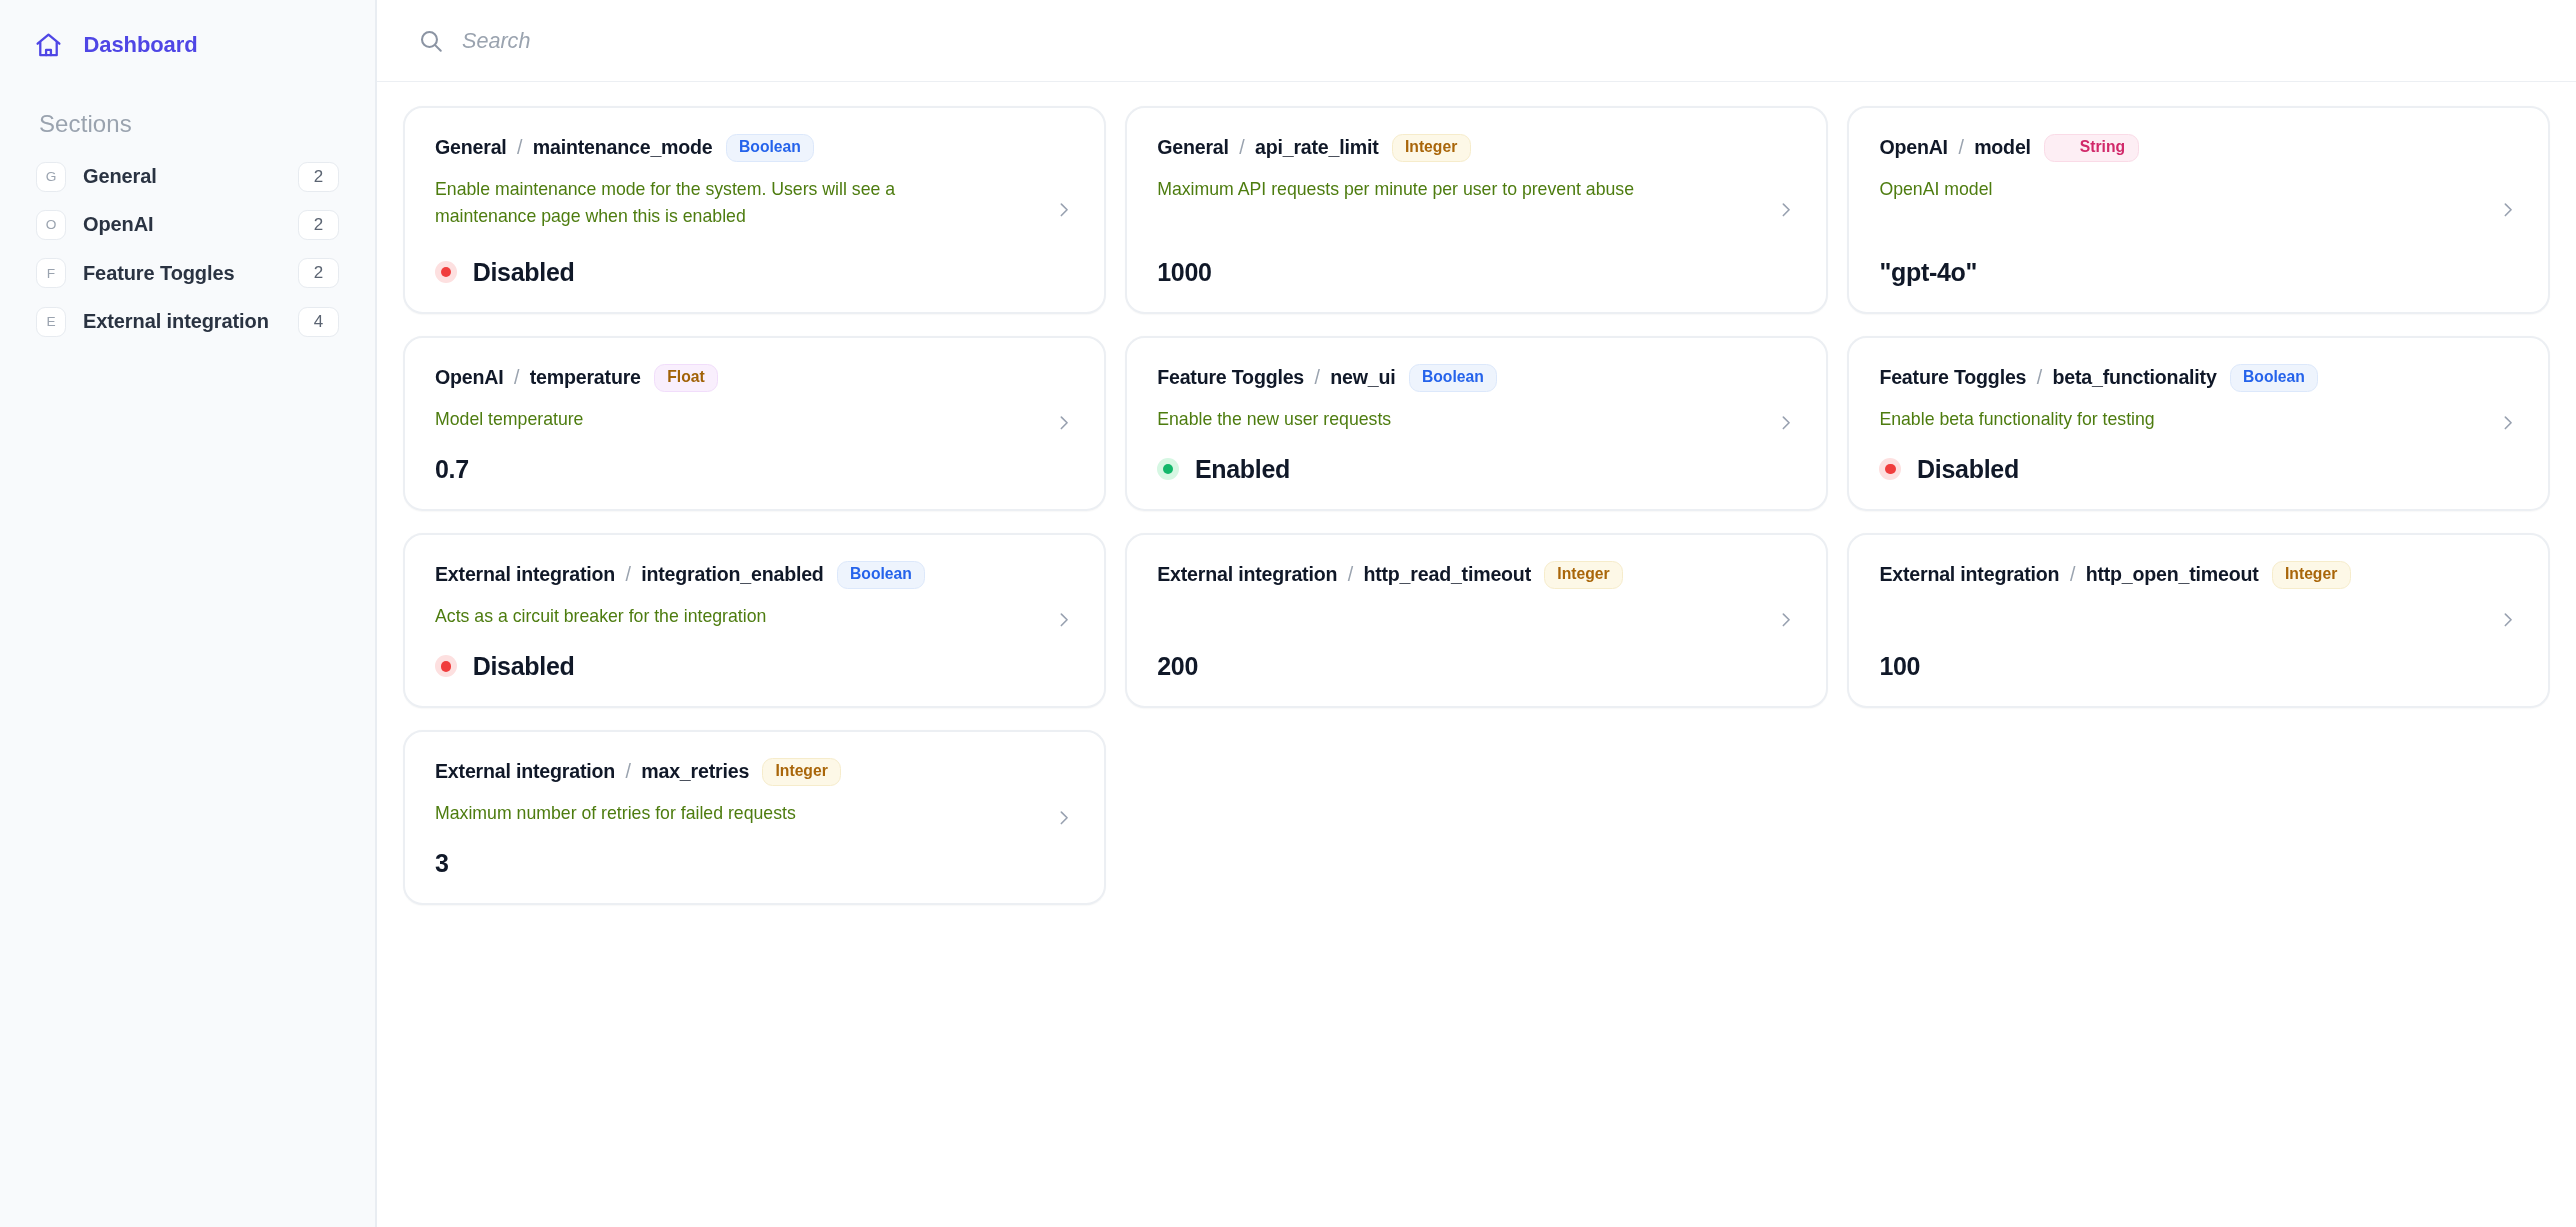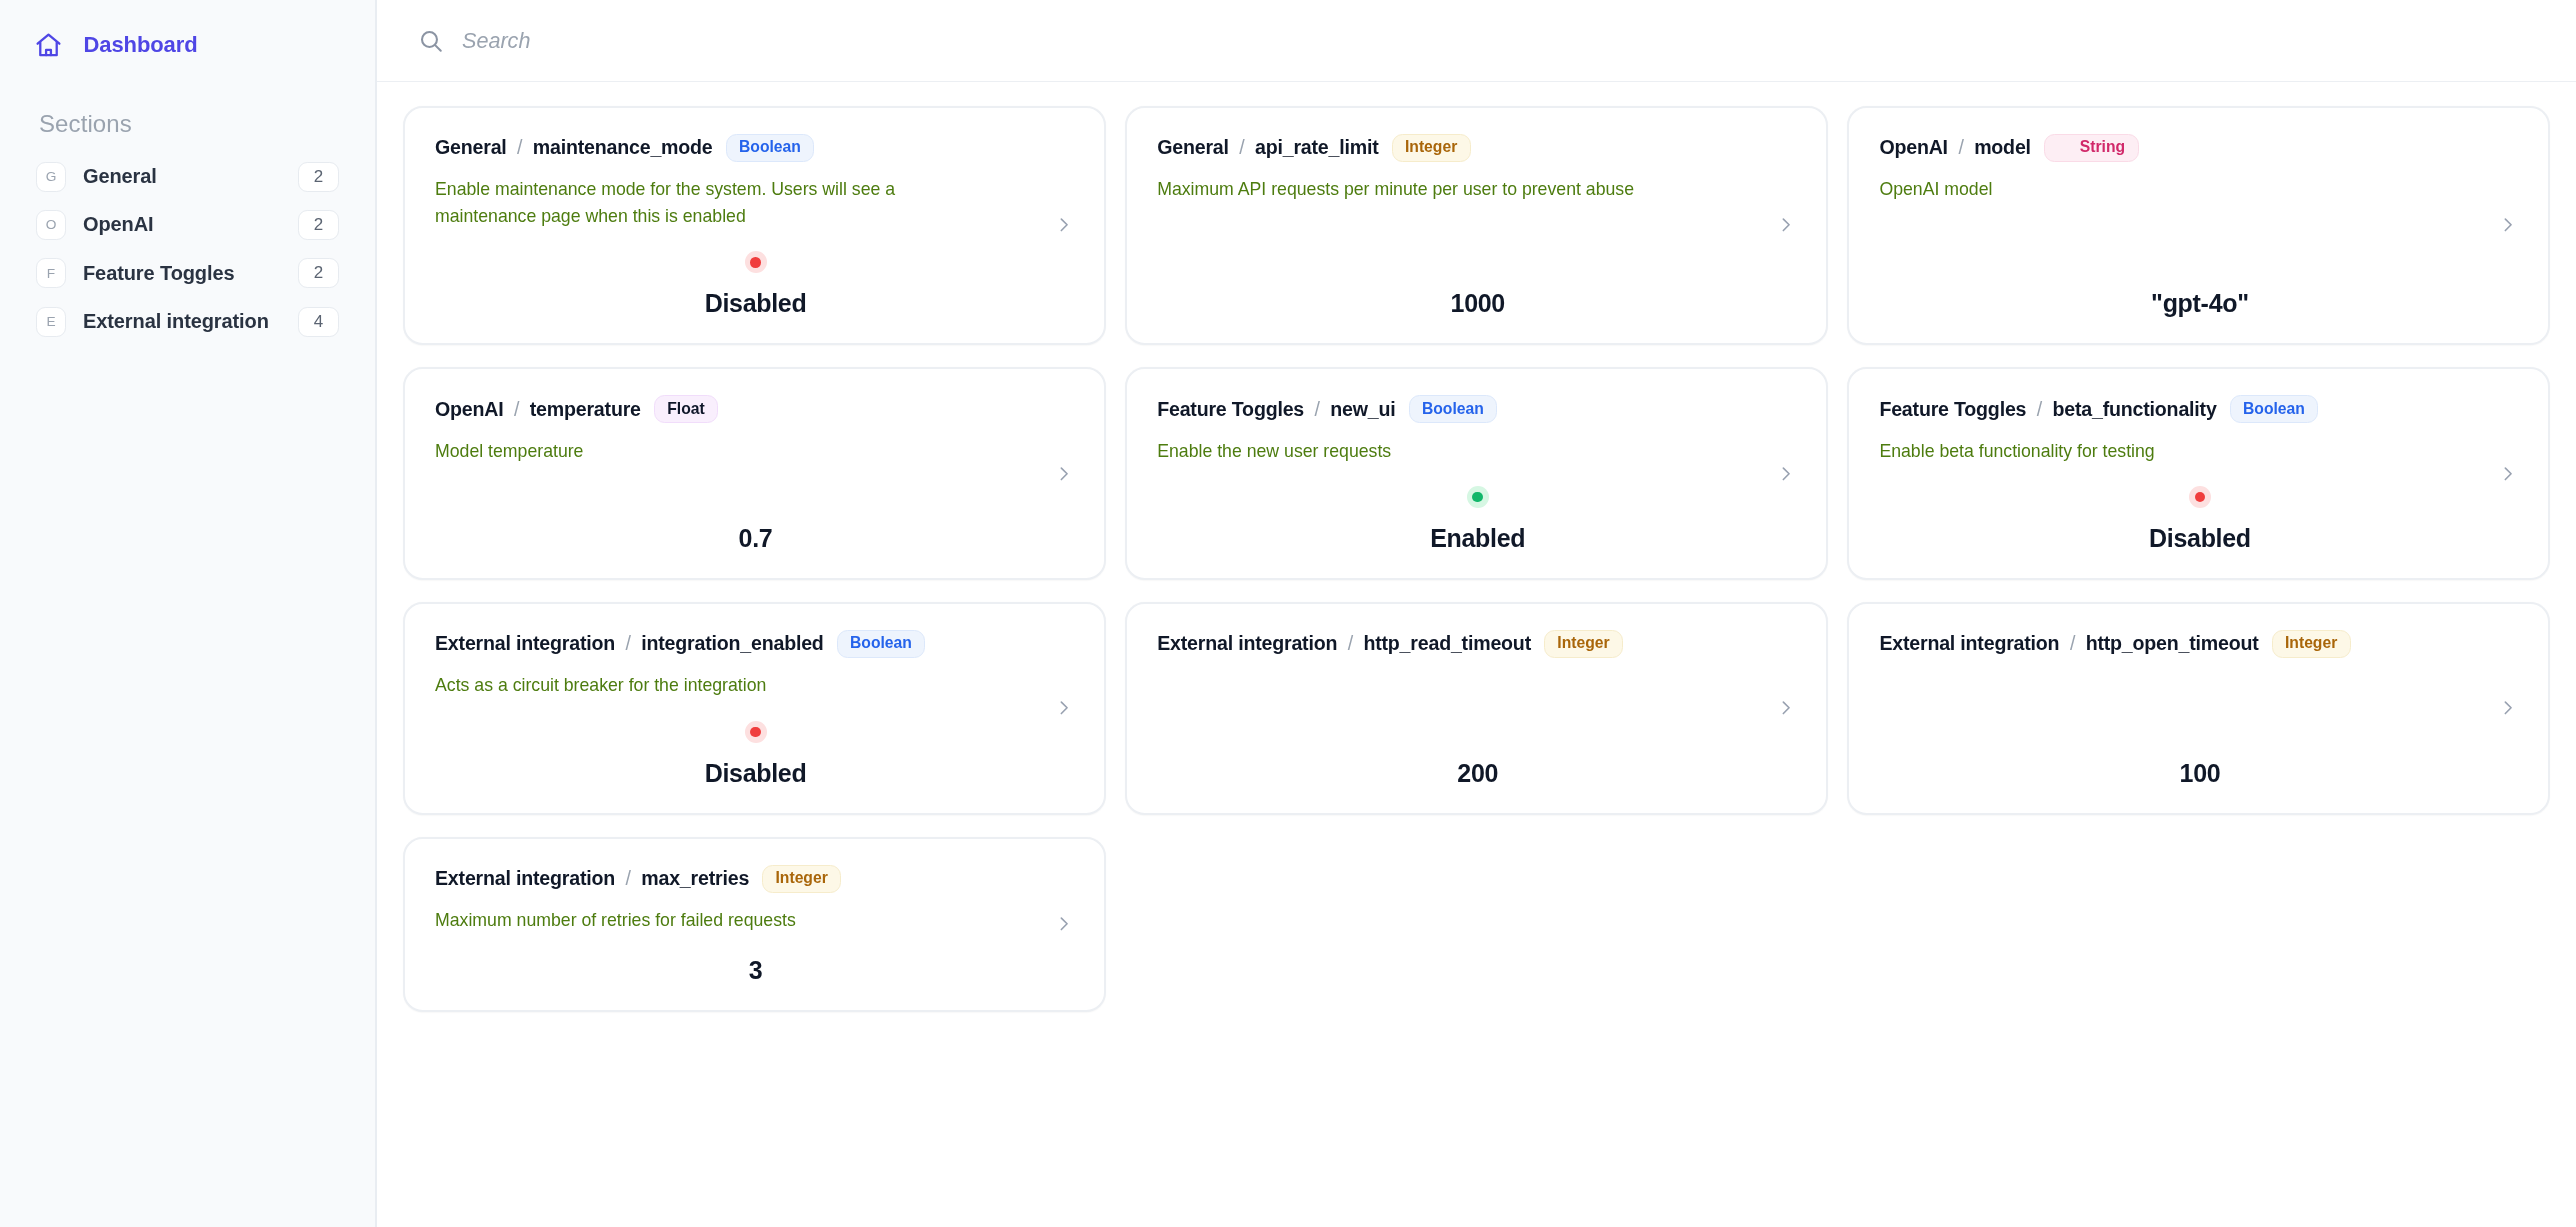--- a/index.html
+++ b/index.html
@@ -190,40 +190,39 @@
     padding: 4.6px 12.4px 5.9px 12.4px;
     border-radius: 10.5px;
     line-height: 1;
     border: 1.3px solid transparent;
     white-space: nowrap;
     text-align: center;
   }
   .t-Boolean { background:#eef4fd; color:#2563eb; border-color:#dce8fb; }
   .t-Integer { background:#fdf8e7; color:#a9660a; border-color:#f6eccb; }
   .t-String  { background:#fdeef4; color:#d1296a; border-color:#fadbe7;padding-left:35px; }
-  .t-Float   { background:#f9effd; color:#0f172a; border-color:#f1ddfb; }
+  .t-Float   { background:#f9effd; color:#a16207; border-color:#f1ddfb; }
 
   .card-desc {
     margin-top: 14.4px;
     font-size: 17.7px;
     line-height: 1.5;
     color: #4d7c0f;
     max-width: 84%;
     font-weight: 400;
     min-height: 26px;
   }
   .card-desc:empty { min-height: 0; }
 
   .card-value {
     margin-top: auto;
     padding-top: 22px;
     display: flex;
     align-items: center;
     gap: 15.7px;
-    flex-direction: column;
   }
   .dot-wrap {
     width: 22px; height: 22px;
     border-radius: 50%;
     display: flex; align-items: center; justify-content: center;
     flex: 0 0 22px;
   }
   .dot-wrap.on  { background: #d6f7e3; }
   .dot-wrap.off { background: #fde0e0; }
   .dot {

